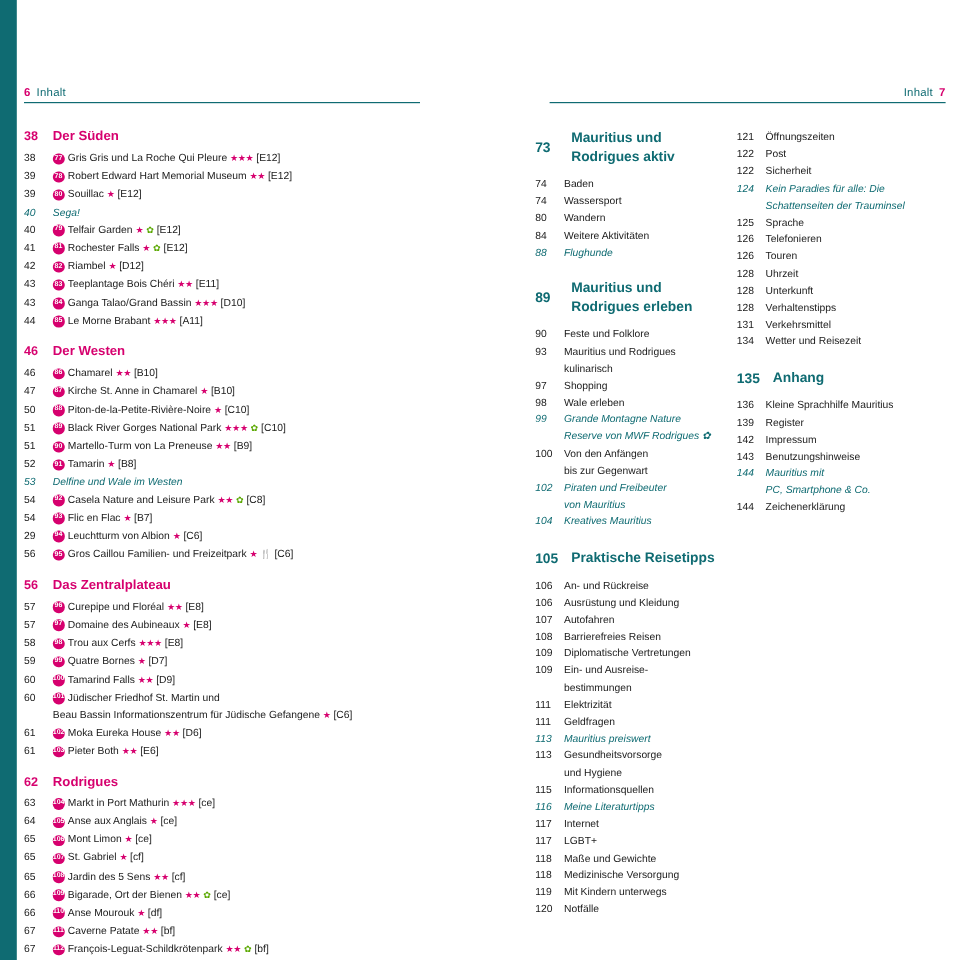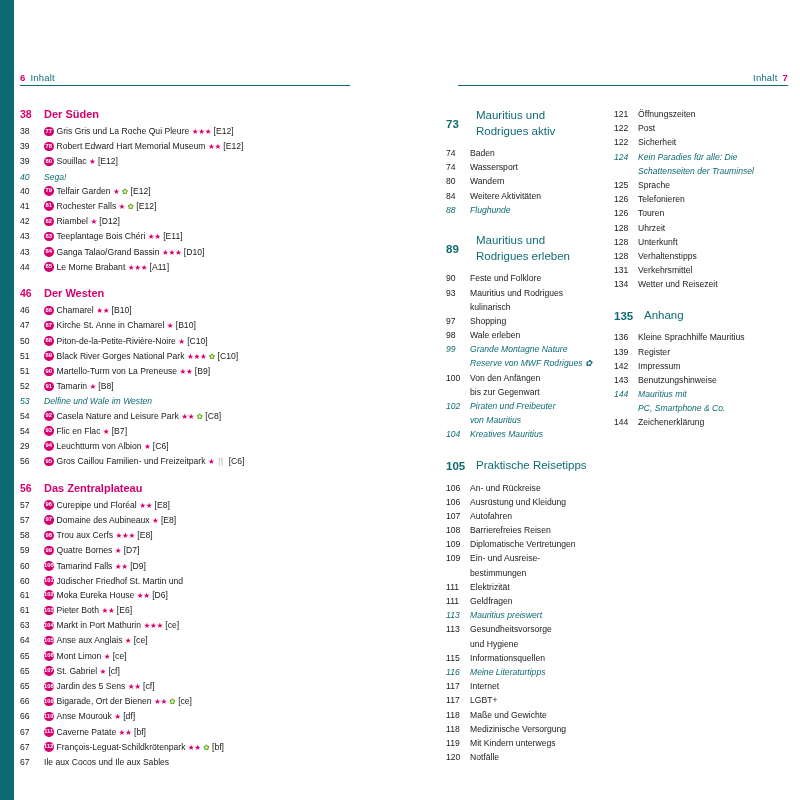--- a/index.html
+++ b/index.html
@@ -72,21 +72,21 @@
   .secrow.first{margin-top:0;}
 
   
   .bigsec{
     display:flex;align-items:center;margin-bottom:8px;
   }
   .bigsec .bnum{
     width:30px;flex:none;color:#0f6b72;font-weight:bold;font-size:11.5px;
   }
   .bigsec .btitle{
-    color:#0f6b72;font-weight:normal;font-size:11.5px;line-height:15.5px;
+    color:#0f6b72;font-weight:bold;font-size:11.5px;line-height:15.5px;
   }
   .bigsec.spaced{margin-top:17px;}
 
   
   .badge{
     display:inline-block;
     width:9.5px;height:9.5px;line-height:9.5px;
     border-radius:50%;
     background:#d6006e;color:#fff;
     font-size:5.8px;text-align:center;
@@ -232,26 +232,34 @@
         </div>
         <div class="row">
           <span class="pgnum">60</span>
           <span class="txt"><span class="badge">100</span>Tamarind Falls <span class="stars">★★</span> <span class="brk">[D9]</span></span>
         </div>
         <div class="row">
           <span class="pgnum">60</span>
           <span class="txt"><span class="badge">101</span>Jüdischer Friedhof St. Martin und</span>
         </div>
         <div class="row">
+          <span class="pgnum"></span>
+          <span class="txt">Beau Bassin Informationszentrum für Jüdische Gefangene <span class="stars">★</span> <span class="brk">[C6]</span></span>
+        </div>
+        <div class="row">
           <span class="pgnum">61</span>
           <span class="txt"><span class="badge">102</span>Moka Eureka House <span class="stars">★★</span> <span class="brk">[D6]</span></span>
         </div>
         <div class="row">
           <span class="pgnum">61</span>
           <span class="txt"><span class="badge">103</span>Pieter Both <span class="stars">★★</span> <span class="brk">[E6]</span></span>
+        </div>
+        <div class="secrow">
+          <span class="pgnum">62</span>
+          <span class="sectitle">Rodrigues</span>
         </div>
         <div class="row">
           <span class="pgnum">63</span>
           <span class="txt"><span class="badge">104</span>Markt in Port Mathurin <span class="stars">★★★</span> <span class="brk">[ce]</span></span>
         </div>
         <div class="row">
           <span class="pgnum">64</span>
           <span class="txt"><span class="badge">105</span>Anse aux Anglais <span class="stars">★</span> <span class="brk">[ce]</span></span>
         </div>
         <div class="row">

